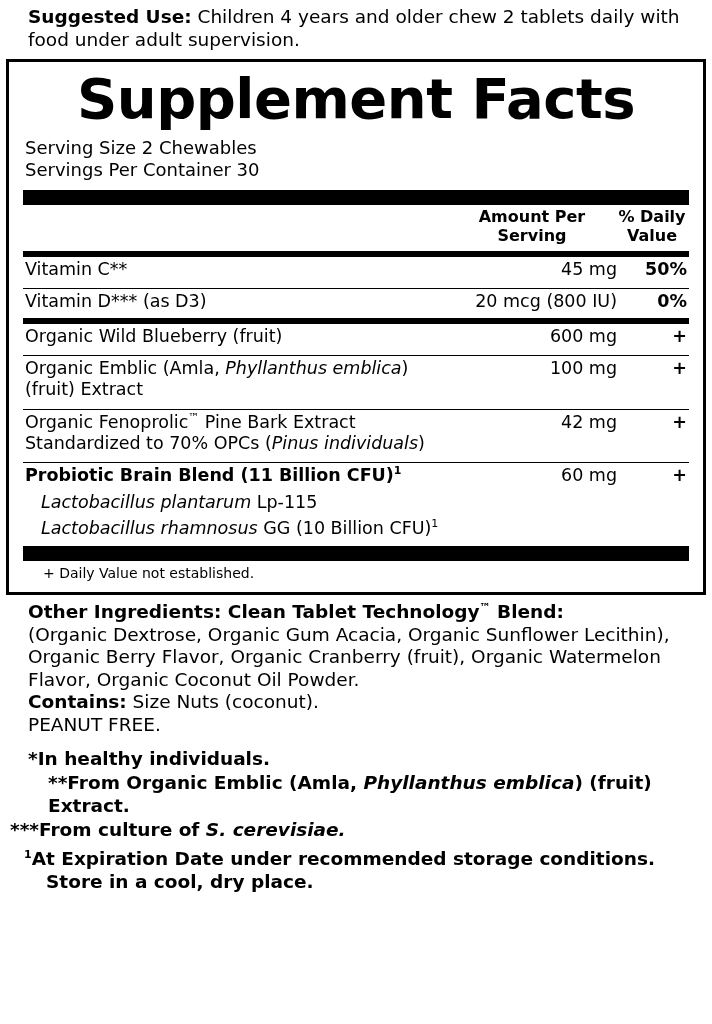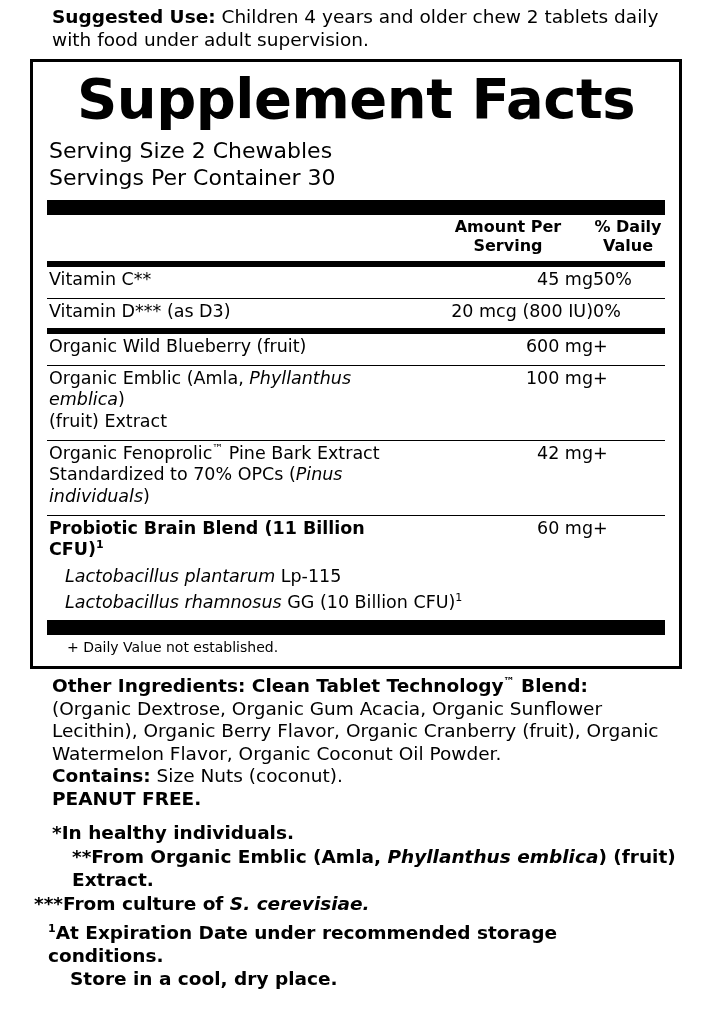--- a/index.html
+++ b/index.html
@@ -12,21 +12,21 @@
     height: 1024px;
     font-family: "DejaVu Sans", sans-serif;
     color: #000000;
     -webkit-font-smoothing: antialiased;
   }
   .page {
     position: relative;
     width: 712px;
     height: 837px;
     box-sizing: border-box;
-    padding: 0 28px;
+    padding: 0 4px;
   }
 
   
   .suggested-use {
     font-size: 18.5px;
     line-height: 1.22;
     padding: 6px 18px 6px 24px;
   }
   .suggested-use b {
     font-weight: bold;
@@ -42,21 +42,21 @@
   .sf-title {
     font-size: 56px;
     font-weight: bold;
     letter-spacing: -0.5px;
     line-height: 1.05;
     text-align: center;
     margin: 2px 0 8px 0;
     white-space: nowrap;
   }
   .serving-line {
-    font-size: 22px;
+    font-size: 18px;
     line-height: 1.25;
     margin-left: 2px;
   }
 
   .rule-thick {
     height: 15px;
     background: #000;
     margin: 8px 0 0 0;
   }
   .rule-med {
@@ -75,21 +75,21 @@
     border-collapse: collapse;
     font-size: 17.5px;
   }
   table.sf td {
     vertical-align: top;
     padding: 2px 0 3px 0;
     line-height: 1.22;
   }
   .col-name { text-align: left; padding-left: 2px !important; }
   .col-amt  { text-align: right; width: 170px; white-space: nowrap; }
-  .col-dv   { text-align: left; width: 70px; white-space: nowrap; padding-right: 2px !important;}
+  .col-dv   { text-align: right; width: 70px; white-space: nowrap; padding-right: 2px !important; font-weight: bold;}
 
   .head-row td {
     font-weight: bold;
     font-size: 16px;
     line-height: 1.15;
     text-align: center;
     padding: 4px 0 5px 0;
   }
 
   .row-sep td {
@@ -118,21 +118,21 @@
 
   
   .below {
     padding: 6px 6px 0 24px;
     font-size: 18.5px;
     line-height: 1.22;
   }
   .below p { margin: 0 0 0 0; }
   .other-ing { margin-bottom: 2px; }
   .contains { margin-top: 10px; }
-  .peanut { font-weight: bold; }
+  .peanut { font-weight: normal; }
 
   .notes {
     padding: 10px 6px 0 6px;
     font-size: 18.5px;
     line-height: 1.25;
     font-weight: bold;
   }
   .note { display: block; margin-bottom: 1px; }
   .note-1 { padding-left: 18px; }
   .note-2 { padding-left: 6px; margin-left: 32px; }

